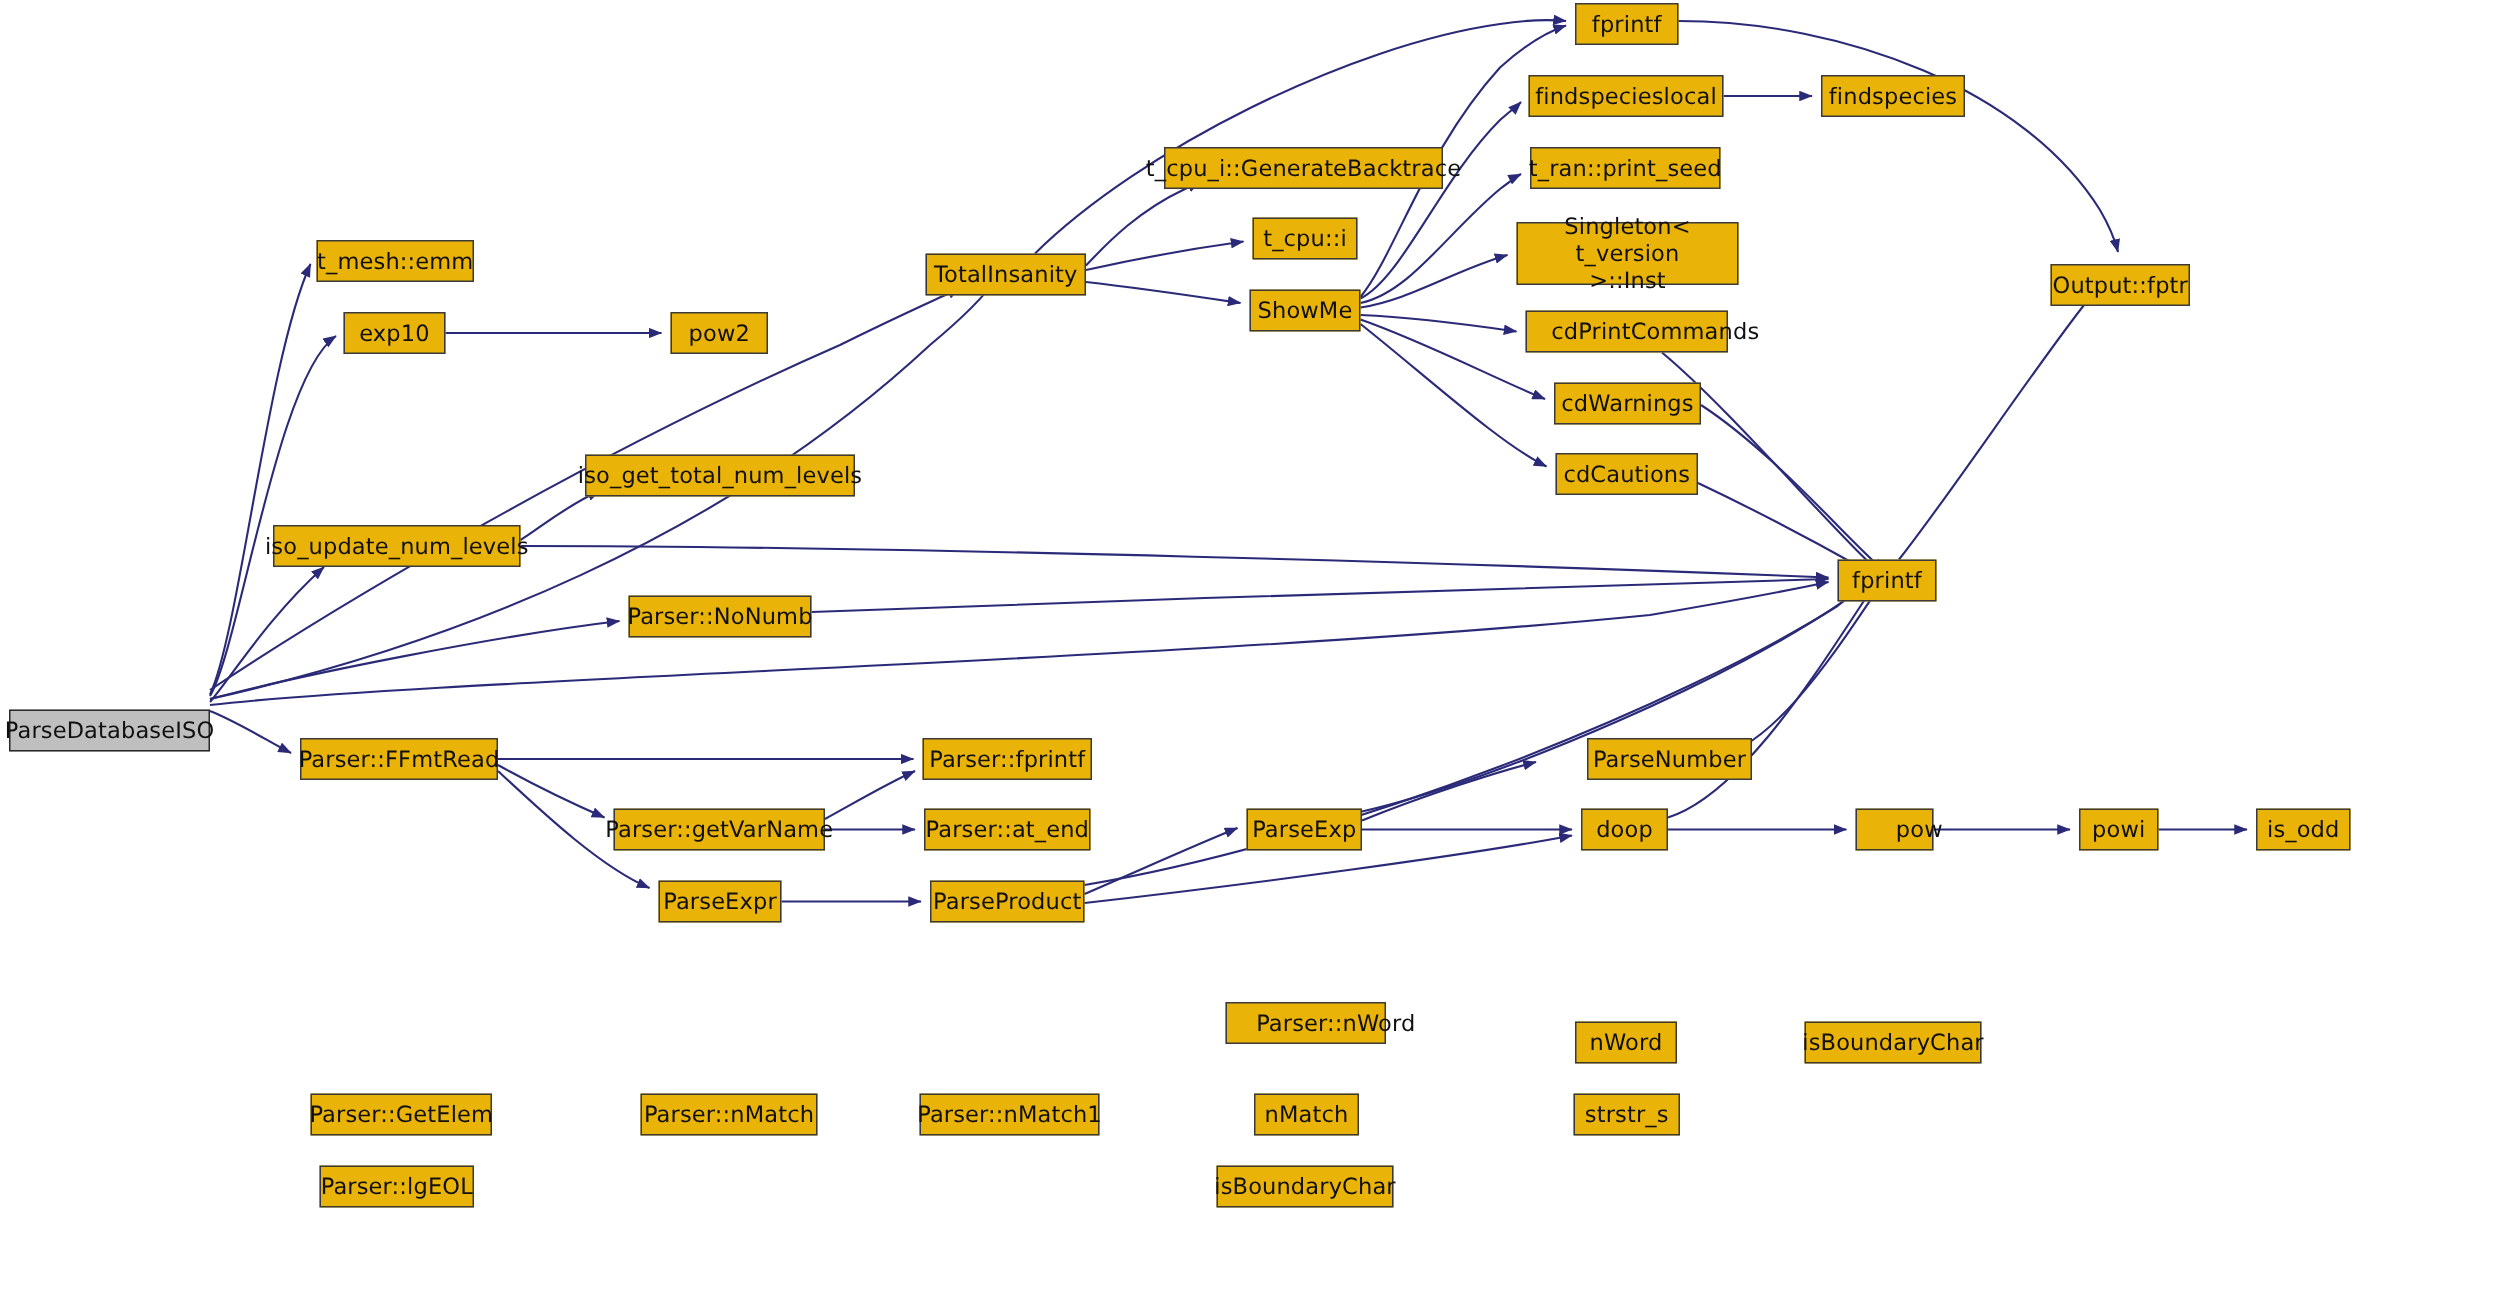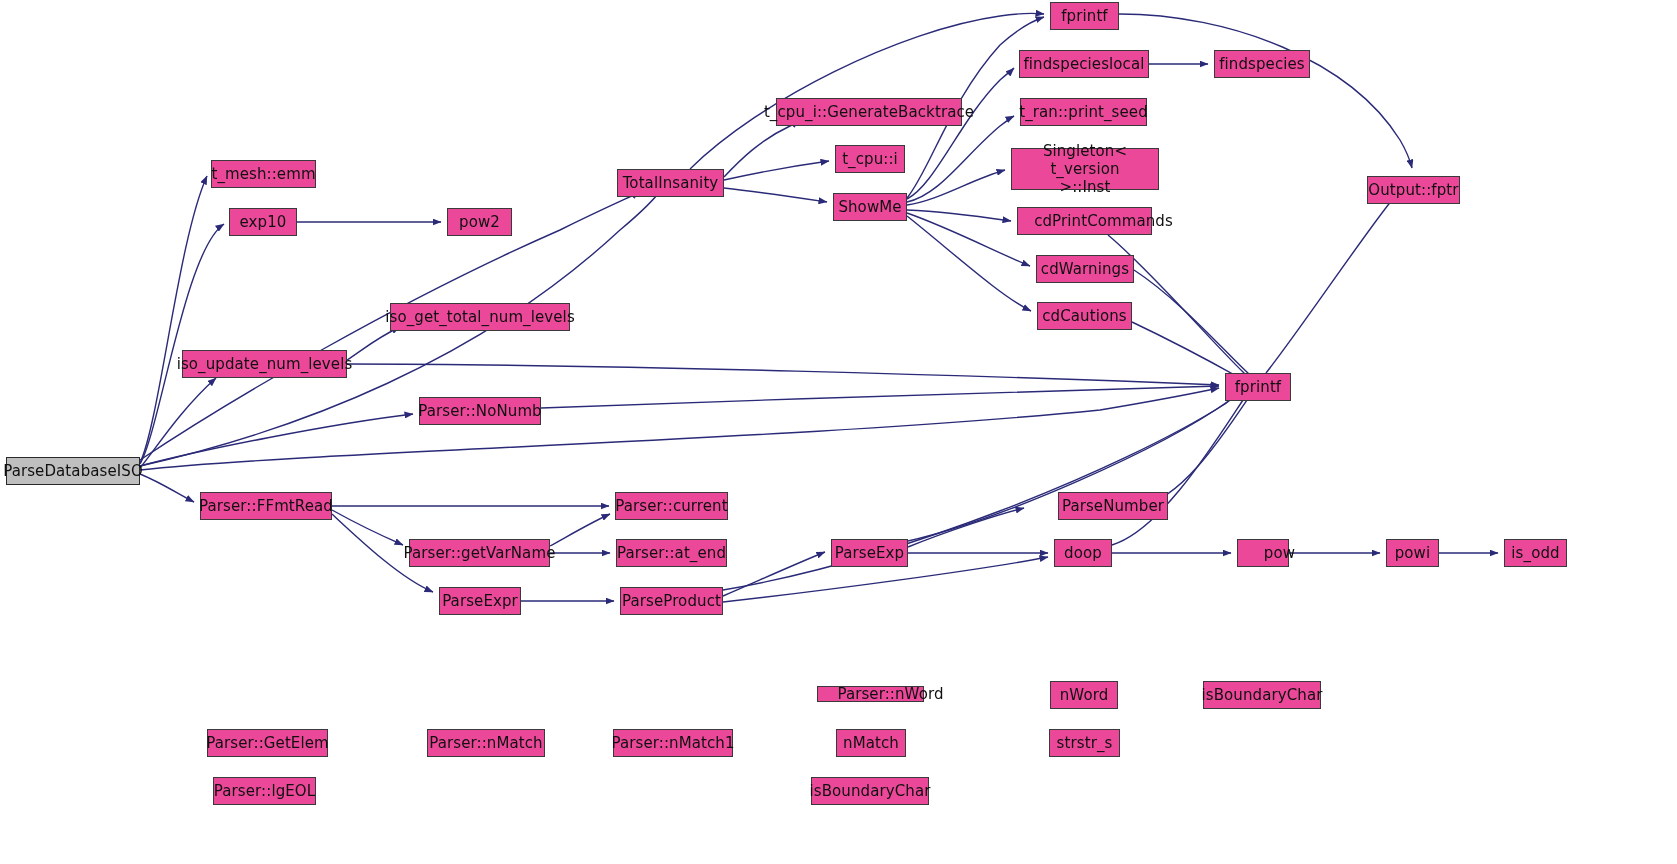--- a/index.html
+++ b/index.html
@@ -20,34 +20,35 @@
     left: 0;
     top: 0;
     width: 1677px;
     height: 864px;
     pointer-events: none;
   }
   .node {
     position: absolute;
     box-sizing: border-box;
     border: 1px solid #3a3a3a;
-    background: #ec4899;
+    background: #eab308;
     color: #101010;
     font-size: 15px;
     line-height: 1.12;
     display: flex;
     align-items: center;
     justify-content: center;
     text-align: center;
     white-space: pre;
     letter-spacing: 0.1px;
   }
   .node.root {
     background: #bfbfbf;
     border-color: #2a2a2a;
+    margin-top: 16px;
   }
   .node.two-line {
     white-space: pre-line;
     line-height: 1.22;
   }
 </style>
 </head>
 <body>
 
 <div id="graph-canvas">
@@ -110,21 +111,21 @@
       <div class="node root" style="left: 6px; top: 457px; width: 134px; height: 28px;">ParseDatabaseISO</div>
       <div class="node" style="left: 211px; top: 160px; width: 105px; height: 28px;">t_mesh::emm</div>
       <div class="node" style="left: 229px; top: 208px; width: 68px; height: 28px;">exp10</div>
       <div class="node" style="left: 447px; top: 208px; width: 65px; height: 28px;">pow2</div>
       <div class="node" style="left: 390px; top: 303px; width: 180px; height: 28px;">iso_get_total_num_levels</div>
       <div class="node" style="left: 182px; top: 350px; width: 165px; height: 28px;">iso_update_num_levels</div>
       <div class="node" style="left: 419px; top: 397px; width: 122px; height: 28px;">Parser::NoNumb</div>
       <div class="node" style="left: 200px; top: 492px; width: 132px; height: 28px;">Parser::FFmtRead</div>
       <div class="node" style="left: 409px; top: 539px; width: 141px; height: 28px;">Parser::getVarName</div>
       <div class="node" style="left: 439px; top: 587px; width: 82px; height: 28px;">ParseExpr</div>
-      <div class="node" style="left: 615px; top: 492px; width: 113px; height: 28px;">Parser::current</div>
+      <div class="node" style="left: 615px; top: 492px; width: 113px; height: 28px;">Parser::fprintf</div>
       <div class="node" style="left: 616px; top: 539px; width: 111px; height: 28px;">Parser::at_end</div>
       <div class="node" style="left: 620px; top: 587px; width: 103px; height: 28px;">ParseProduct</div>
       <div class="node" style="left: 831px; top: 539px; width: 77px; height: 28px;">ParseExp</div>
       <div class="node" style="left: 1030px; top: 492px; width: 110px; height: 28px; margin-left: 28px;">ParseNumber</div>
       <div class="node" style="left: 1054px; top: 539px; width: 58px; height: 28px;">doop</div>
       <div class="node" style="left: 1237px; top: 539px; width: 52px; height: 28px; padding-left: 33px;">pow</div>
       <div class="node" style="left: 1386px; top: 539px; width: 53px; height: 28px;">powi</div>
       <div class="node" style="left: 1504px; top: 539px; width: 63px; height: 28px;">is_odd</div>
       <div class="node" style="left: 617px; top: 169px; width: 107px; height: 28px;">TotalInsanity</div>
       <div class="node" style="left: 776px; top: 98px; width: 186px; height: 28px;">t_cpu_i::GenerateBacktrace</div>
@@ -138,20 +139,20 @@
 &gt;::Inst</div>
       <div class="node" style="left: 1017px; top: 207px; width: 135px; height: 28px; padding-left: 38px;">cdPrintCommands</div>
       <div class="node" style="left: 1036px; top: 255px; width: 98px; height: 28px;">cdWarnings</div>
       <div class="node" style="left: 1037px; top: 302px; width: 95px; height: 28px;">cdCautions</div>
       <div class="node" style="left: 1367px; top: 176px; width: 93px; height: 28px;">Output::fptr</div>
       <div class="node" style="left: 1225px; top: 373px; width: 66px; height: 28px;">fprintf</div>
       <div class="node" style="left: 207px; top: 729px; width: 121px; height: 28px;">Parser::GetElem</div>
       <div class="node" style="left: 213px; top: 777px; width: 103px; height: 28px;">Parser::lgEOL</div>
       <div class="node" style="left: 427px; top: 729px; width: 118px; height: 28px;">Parser::nMatch</div>
       <div class="node" style="left: 613px; top: 729px; width: 120px; height: 28px;">Parser::nMatch1</div>
-      <div class="node" style="left: 817px; top: 686px; width: 107px; height: 16px; padding-left: 40px;">Parser::nWord</div>
+      <div class="node" style="left: 817px; top: 668px; width: 107px; height: 28px; padding-left: 40px;">Parser::nWord</div>
       <div class="node" style="left: 836px; top: 729px; width: 70px; height: 28px;">nMatch</div>
       <div class="node" style="left: 811px; top: 777px; width: 118px; height: 28px;">isBoundaryChar</div>
       <div class="node" style="left: 1050px; top: 681px; width: 68px; height: 28px;">nWord</div>
       <div class="node" style="left: 1049px; top: 729px; width: 71px; height: 28px;">strstr_s</div>
       <div class="node" style="left: 1203px; top: 681px; width: 118px; height: 28px;">isBoundaryChar</div>
     </div>
 </div>
 
 </body></html>

